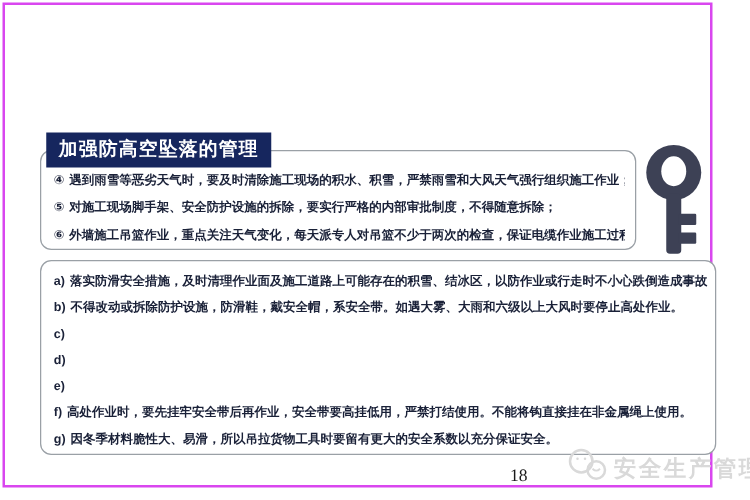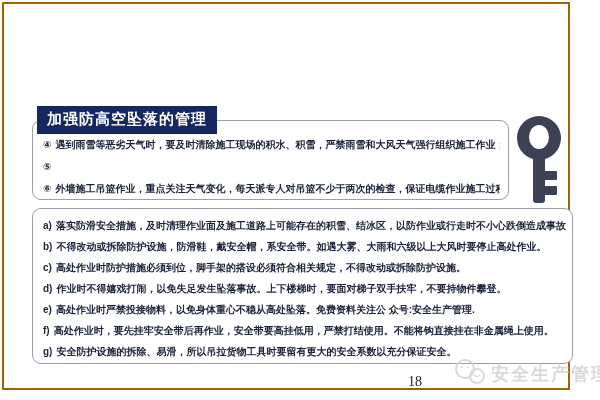--- a/index.html
+++ b/index.html
@@ -3,21 +3,21 @@
 <meta charset="utf-8">
 <style>
   html, body { margin: 0; padding: 0; background: #ffffff; }
   .canvas {
     position: relative; width: 600px; height: 400px; overflow: hidden;
     background: #ffffff;
     font-family: "Liberation Sans", "DejaVu Sans", sans-serif;
   }
   .slide-frame {
     position: absolute; left: 2px; top: 2px; width: 568px; height: 388px;
-    border: 2px solid #a16207; background: #ffffff; box-sizing: border-box;
+    border: 2px solid #d946ef; background: #ffffff; box-sizing: border-box;
   }
   .title-badge {
     position: absolute; left: 33px; top: 102px; z-index: 3;
     background: var(--title-bg, #16265e); color: #ffffff;
     font-size: 15px; font-weight: bold; letter-spacing: 1px;
     padding: 4px 10px 5px 10px; white-space: nowrap;
   }
   .rule-box {
     position: absolute; box-sizing: border-box;
     border: 1px solid var(--box-border, #9aa0a6); border-radius: 9px;
@@ -56,20 +56,21 @@
 
     <div class="title-badge">加强防高空坠落的管理</div>
 
     <div class="rule-box box1">
       <div class="rule-row">
         <span class="rule-marker">④</span>
         <span class="rule-text">遇到雨雪等恶劣天气时，要及时清除施工现场的积水、积雪，严禁雨雪和大风天气强行组织施工作业；</span>
       </div>
       <div class="rule-row">
         <span class="rule-marker">⑤</span>
+        <span class="rule-text">对施工现场脚手架、安全防护设施的拆除，要实行严格的内部审批制度，不得随意拆除；</span>
       </div>
       <div class="rule-row">
         <span class="rule-marker">⑥</span>
         <span class="rule-text">外墙施工吊篮作业，重点关注天气变化，每天派专人对吊篮不少于两次的检查，保证电缆作业施工过程的安全可靠。</span>
       </div>
     </div>
 
     <div class="key-icon-wrap">
       <svg width="46" height="90" viewBox="0 0 46 90" xmlns="http://www.w3.org/2000/svg">
         <circle cx="23" cy="23" r="22" fill="var(--key-icon, #3d4155)"></circle>
@@ -84,37 +85,34 @@
       <div class="rule-row">
         <span class="rule-marker">a)</span>
         <span class="rule-text">落实防滑安全措施，及时清理作业面及施工道路上可能存在的积雪、结冰区，以防作业或行走时不小心跌倒造成事故。</span>
       </div>
       <div class="rule-row">
         <span class="rule-marker">b)</span>
         <span class="rule-text">不得改动或拆除防护设施，防滑鞋，戴安全帽，系安全带。如遇大雾、大雨和六级以上大风时要停止高处作业。</span>
       </div>
       <div class="rule-row">
         <span class="rule-marker">c)</span>
-        <span class="rule-text">高处作业时防护措施必须到位，脚手架的搭设必须符合相关规定，不得改动或拆除防护设施。</span>
       </div>
       <div class="rule-row">
         <span class="rule-marker">d)</span>
-        <span class="rule-text">作业时不得嬉戏打闹，以免失足发生坠落事故。上下楼梯时，要面对梯子双手扶牢，不要持物件攀登。</span>
       </div>
       <div class="rule-row">
         <span class="rule-marker">e)</span>
-        <span class="rule-text">高处作业时严禁投接物料，以免身体重心不稳从高处坠落。免费资料关注公 众号:安全生产管理.</span>
       </div>
       <div class="rule-row">
         <span class="rule-marker">f)</span>
         <span class="rule-text">高处作业时，要先挂牢安全带后再作业，安全带要高挂低用，严禁打结使用。不能将钩直接挂在非金属绳上使用。</span>
       </div>
       <div class="rule-row">
         <span class="rule-marker">g)</span>
-        <span class="rule-text">安全防护设施的拆除、易滑，所以吊拉货物工具时要留有更大的安全系数以充分保证安全。</span>
+        <span class="rule-text">因冬季材料脆性大、易滑，所以吊拉货物工具时要留有更大的安全系数以充分保证安全。</span>
       </div>
     </div>
 
     <div class="watermark">
       <span class="watermark-logo">
         <svg width="34" height="28" viewBox="0 0 34 28" xmlns="http://www.w3.org/2000/svg" fill="none" stroke="var(--watermark, #d9d9d9)" stroke-width="2">
           <circle cx="12" cy="11" r="9"></circle>
           <circle cx="24" cy="18" r="7"></circle>
           <circle cx="9" cy="9" r="1" fill="var(--watermark, #d9d9d9)" stroke="none"></circle>
           <circle cx="15" cy="9" r="1" fill="var(--watermark, #d9d9d9)" stroke="none"></circle>

